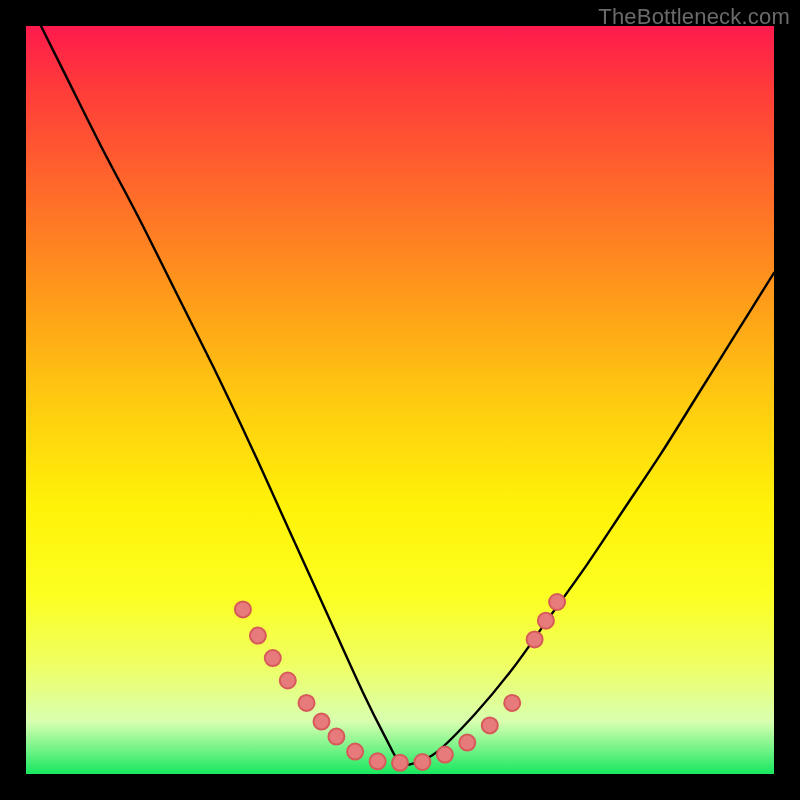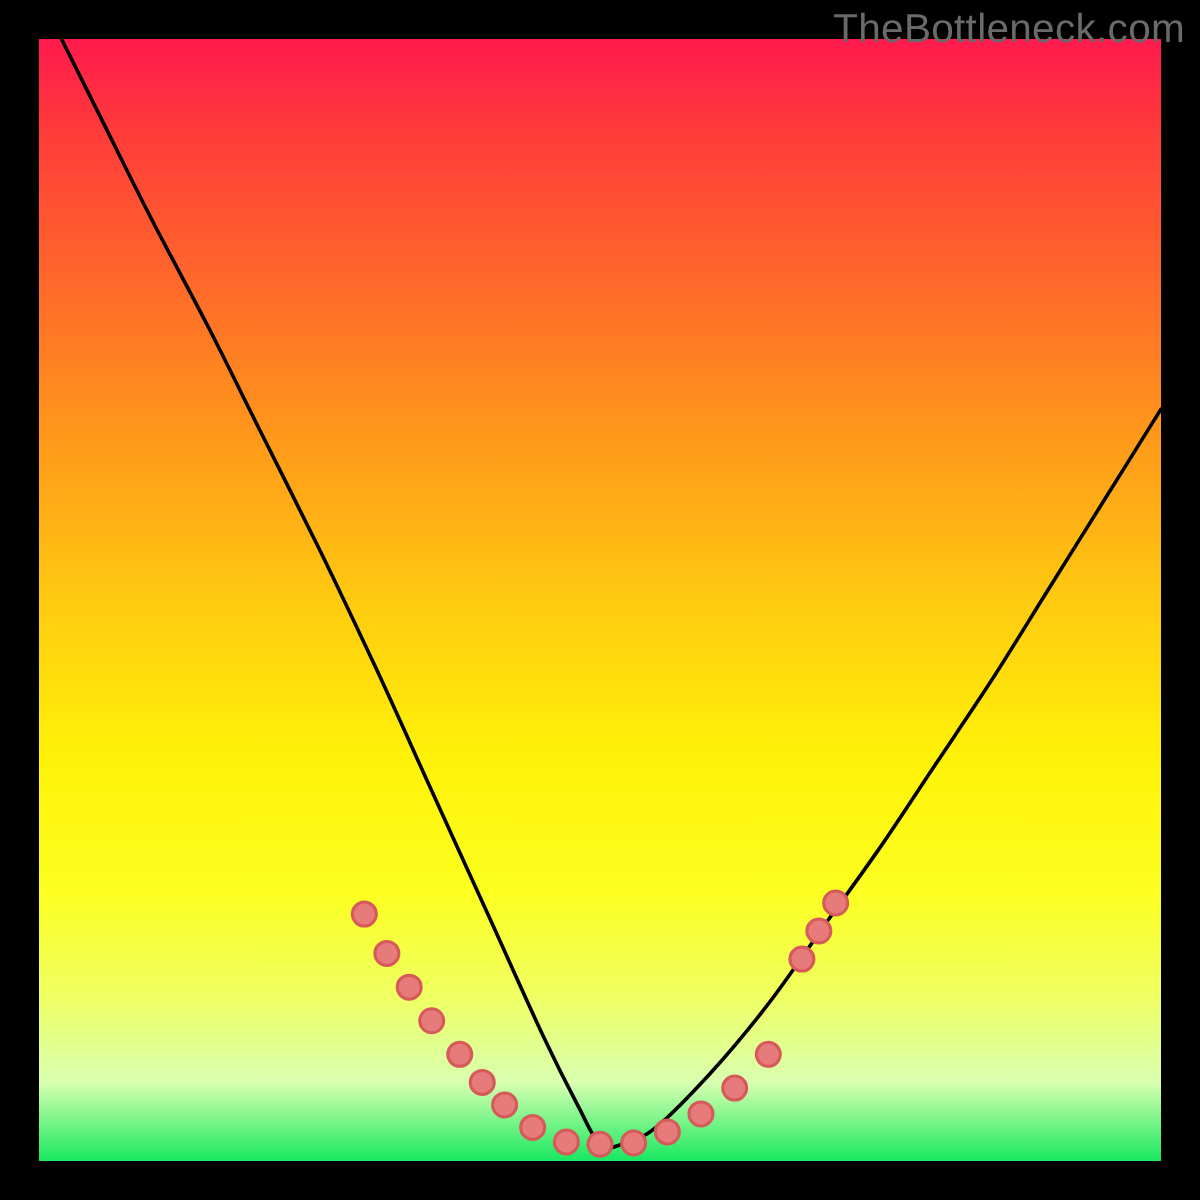--- a/index.html
+++ b/index.html
@@ -27,21 +27,21 @@
       #fcff20 76%,
       #f0ff60 85%,
       #d8ffb0 93%,
       #18e860 100%);
   }
   .watermark {
     position: absolute;
     top: 4px;
     right: 10px;
     color: #6a6a6a;
-    font-size: 27px;
+    font-size: 22px;
     font-weight: 500;
     letter-spacing: 0.2px;
     z-index: 20;
     pointer-events: none;
   }
   svg.plot {
     position: absolute;
     left: 0;
     top: 0;
     width: 748px;

